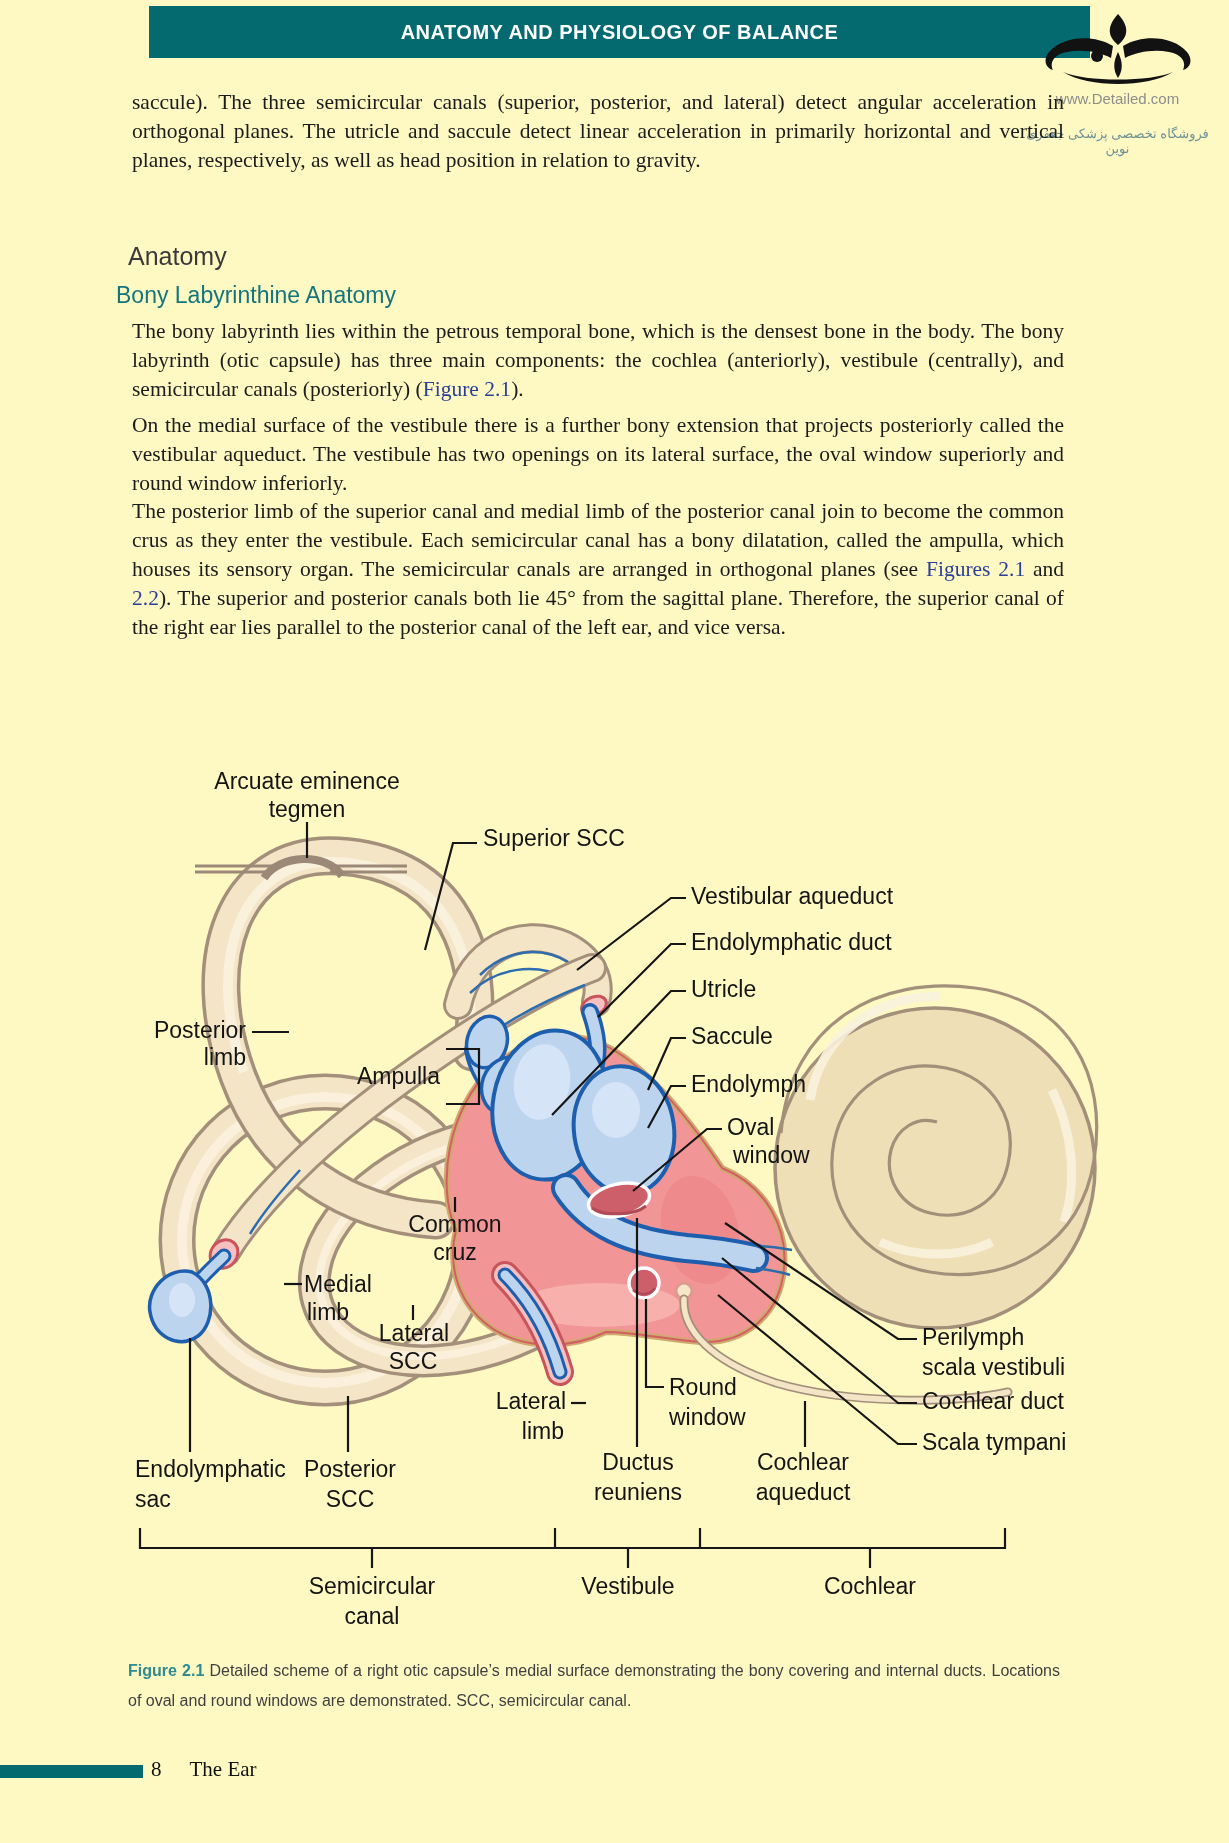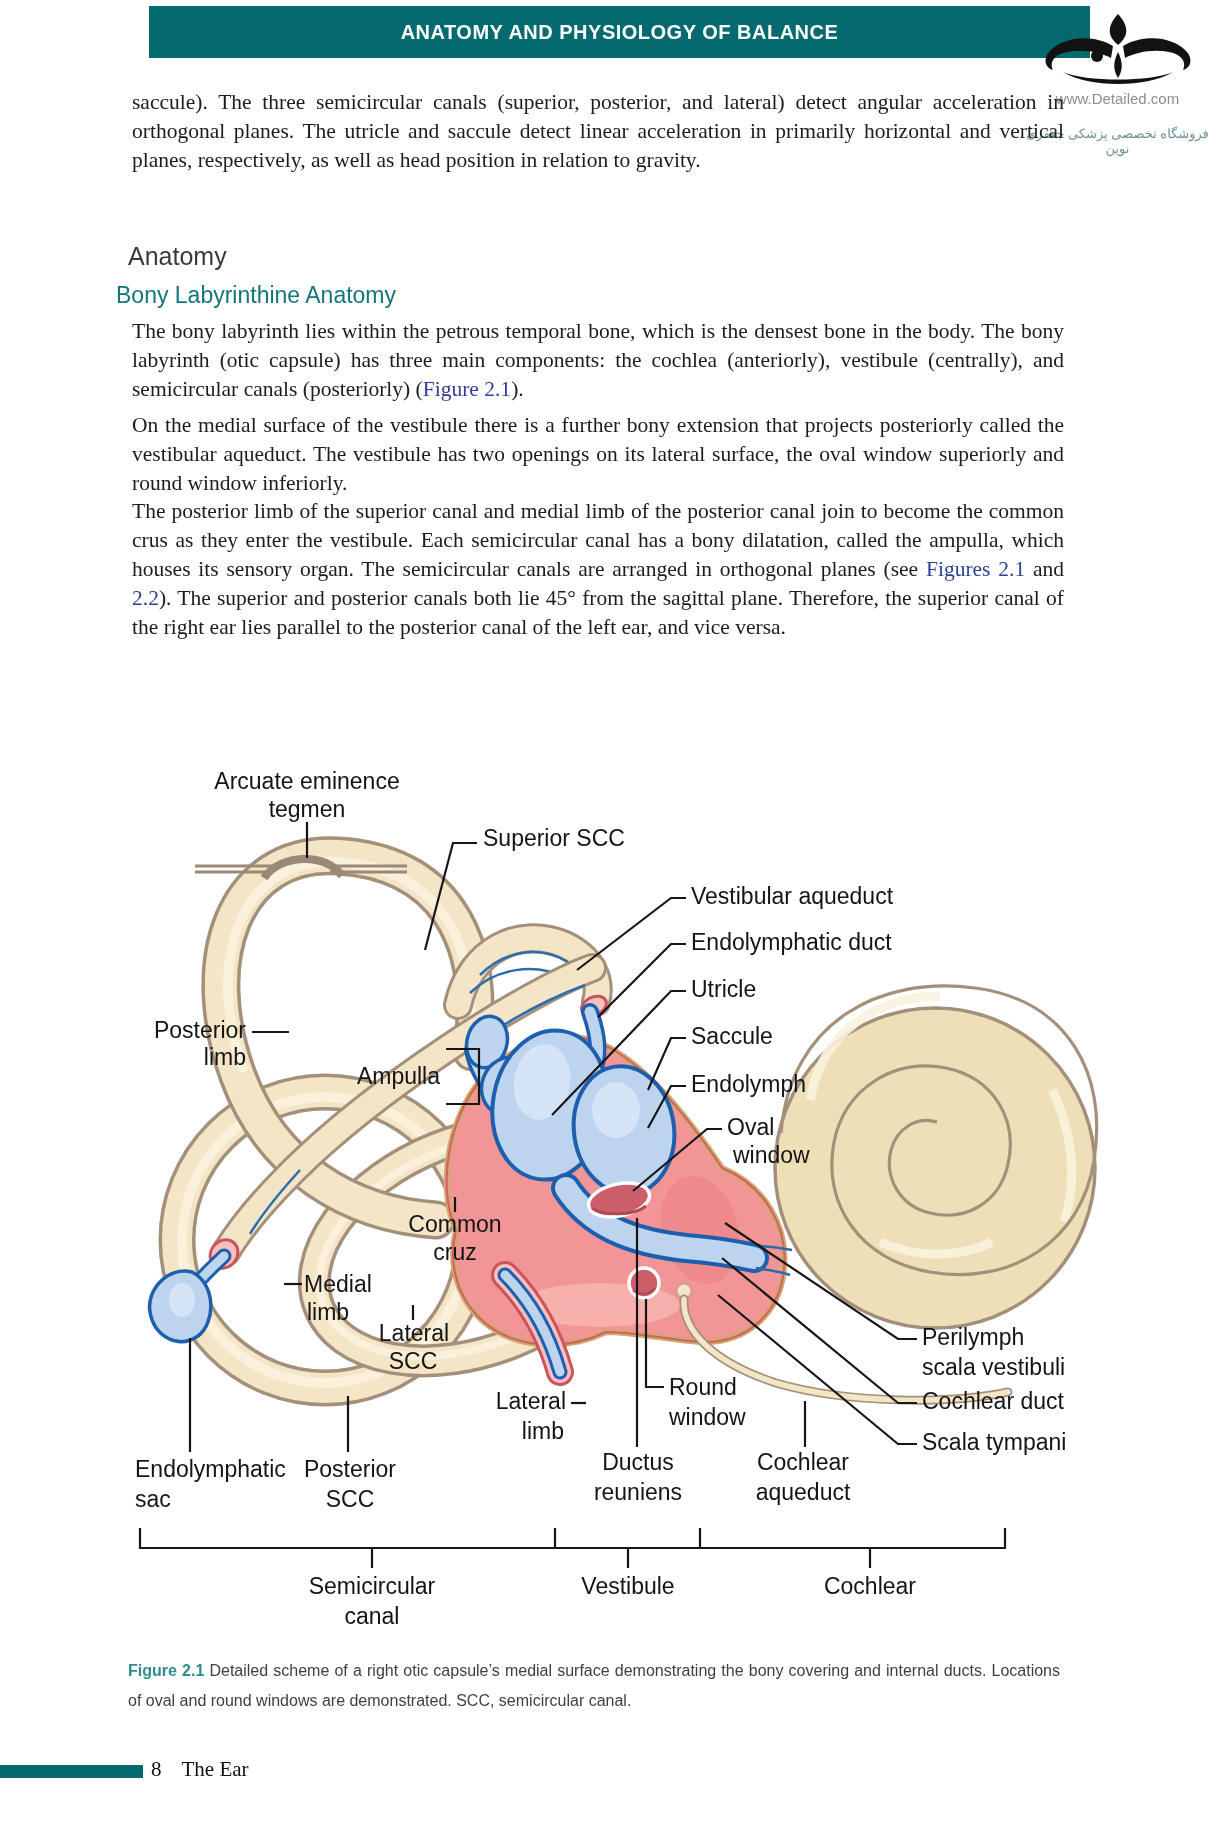--- a/index.html
+++ b/index.html
@@ -1,16 +1,16 @@
 <!DOCTYPE html>
 <html><head>
 <meta charset="utf-8">
 <style>
   html,body{margin:0;padding:0;background:#d9d9d9;}
-  .page{position:relative;width:1229px;height:1843px;background:#ffffff;overflow:hidden;
+  .page{position:relative;width:1229px;height:1843px;background:#fef9c3;overflow:hidden;
         font-family:"Liberation Serif",serif;}
   
   .headbar{position:absolute;left:149px;top:6px;width:941px;height:52px;background:#056970;
            display:flex;align-items:center;justify-content:center;}
   .headtitle{color:#ffffff;font-family:"Liberation Sans",sans-serif;font-weight:bold;
              font-size:20px;letter-spacing:0.5px;}
   
   .logo{position:absolute;left:1015px;top:12px;width:205px;text-align:center;}
   .logo-url{font-family:"Liberation Sans",sans-serif;font-size:15px;color:#8d8d8d;margin-top:-4px;}
   .logo-fa{font-family:"Liberation Sans",sans-serif;font-size:13px;color:#6f9297;margin-top:19px;}
@@ -33,21 +33,21 @@
   .bI{fill:none;stroke:#bdd4ee;}
   
   .caption{position:absolute;left:128px;top:1656px;width:932px;
            font-family:"Liberation Sans",sans-serif;font-size:16px;line-height:30px;
            color:#3f3f3f;text-align:justify;}
   .fignum{color:#2e8b8f;font-weight:bold;font-family:"Liberation Sans",sans-serif;}
   
   .footbar{position:absolute;left:0;top:1765px;width:143px;height:13px;background:#056970;}
   .foottext{position:absolute;left:151px;top:1757px;font-size:21px;color:#111111;
             font-family:"Liberation Serif",serif;}
-  .foottext .bt{margin-left:20px;}
+  .foottext .bt{margin-left:28px;}
 </style>
 </head>
 <body>
 
 <div class="page">
 
   <div class="headbar">
     <span class="headtitle">ANATOMY AND PHYSIOLOGY OF BALANCE</span>
   </div>
 

